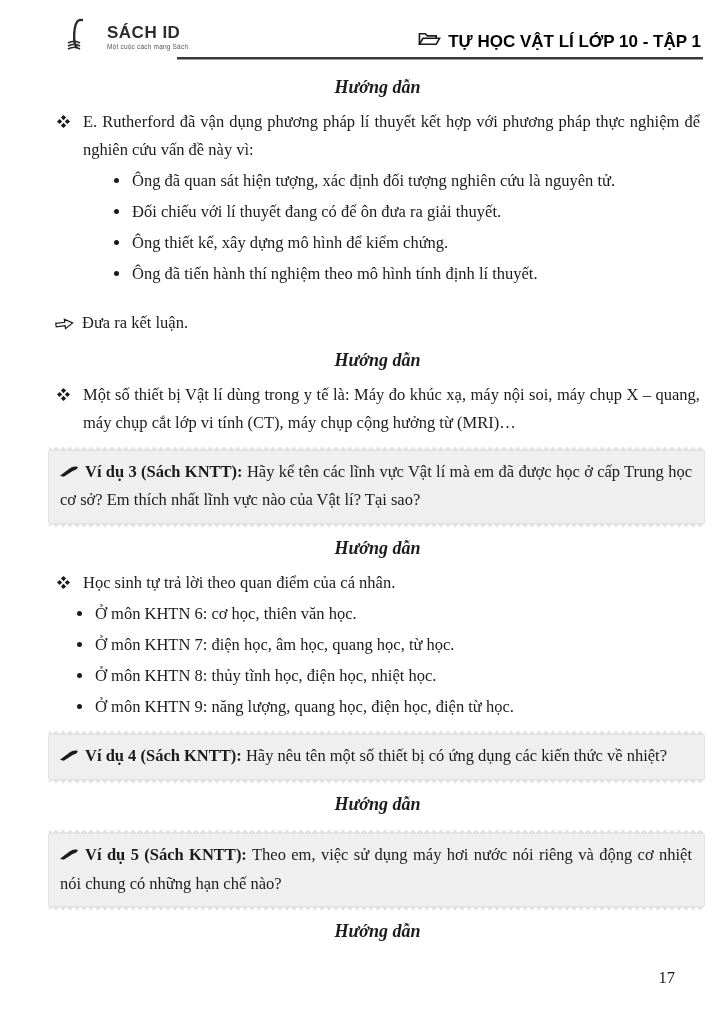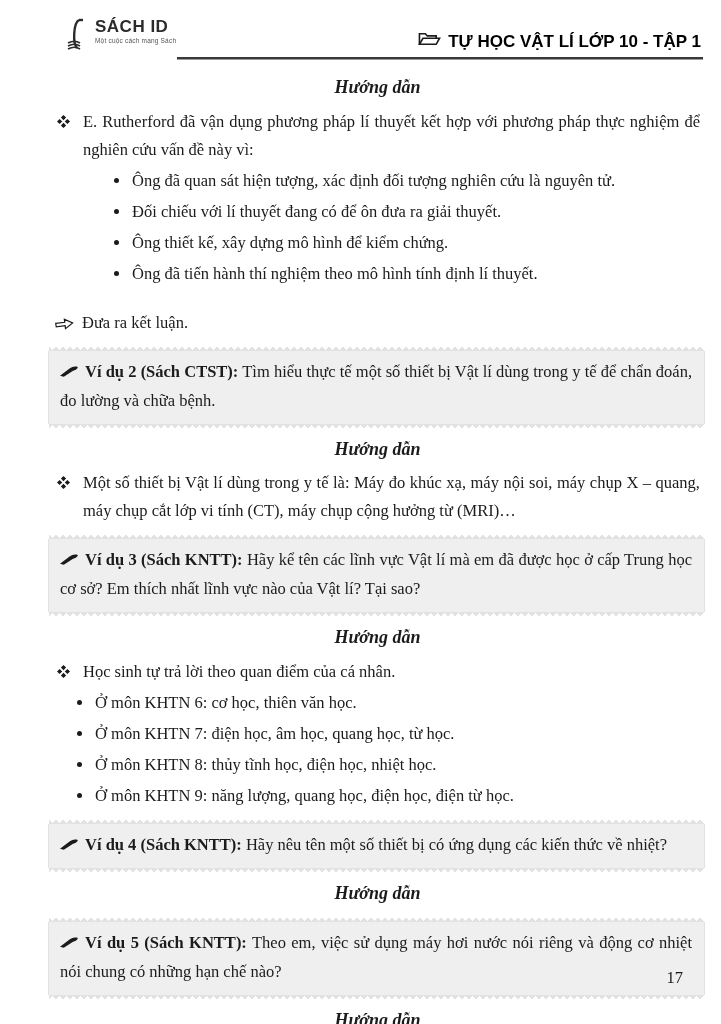--- a/index.html
+++ b/index.html
@@ -15,21 +15,21 @@
     overflow: hidden;
     background: #ffffff;
   }
 
   
   .header {
     position: absolute;
     top: 18px; left: 66px; right: 20px;
     display: flex; justify-content: space-between; align-items: flex-end;
   }
-  .logo { display: flex; align-items: flex-start; gap: 2px; }
+  .logo { display: flex; align-items: center; gap: 14px; }
   .logo-txt { display: flex; flex-direction: column; line-height: 1; }
   .logo-name {
     font-family: "Liberation Sans", sans-serif;
     font-weight: bold; font-size: 17px; color: #2b2b2b; letter-spacing: .5px;
   }
   .logo-tagline {
     font-family: "Liberation Sans", sans-serif;
     font-size: 6.5px; color: #555; margin-top: 3px; letter-spacing: .2px;
   }
   .book-title {
@@ -99,21 +99,21 @@
     background:
       linear-gradient(-135deg, #e2e2e2 3px, transparent 0) 0 0,
       linear-gradient(135deg,  #e2e2e2 3px, transparent 0) 0 0;
     background-size: 7px 4px; background-repeat: repeat-x;
   }
   .ex-label { font-weight: bold; }
   .pen { margin-right: 6px; vertical-align: -1px; }
 
   .page-number {
     position: absolute;
-    right: 38px; bottom: 36px;
+    right: 46px; bottom: 36px;
     font-size: 16.5px;
   }
 </style>
 </head>
 <body>
 
 <div class="page">
 
   <div class="header">
     <div class="logo">
@@ -161,25 +161,20 @@
       <div class="li"><span class="dot"></span><span>Ông đã tiến hành thí nghiệm theo mô hình tính định lí thuyết.</span></div>
     </div>
 
     <div class="arrow-line">
       <svg width="19" height="14" viewBox="0 0 22 15" style="transform:rotate(-7deg)">
           <path d="M1 5.5 H11.5 V2 L20.5 7.5 L11.5 13 V9.5 H1 Z" fill="#ffffff" stroke="#1b1b1b" stroke-width="1.4"></path>
         </svg>
       <span>Đưa ra kết luận.</span>
     </div>
 
-    <div class="example-box">
-      <svg class="pen" width="19" height="13" viewBox="0 0 24 16">
-          <path fill="#1b1b1b" d="M0 13.5 L12.5 4 Q16.5 0.8 21 1.8 Q23 2.2 22.3 3.6 Q20.8 6.4 16 7.3 L4.8 14.6 Z"></path>
-        </svg><span class="ex-label">Ví dụ 2 (Sách CTST):</span> <span>Tìm hiểu thực tế một số thiết bị Vật lí dùng trong y tế để chẩn đoán, đo lường và chữa bệnh.</span>
-    </div>
 
     <div class="guide-heading">Hướng dẫn</div>
 
     <div class="para-d">
       <svg class="di" width="13" height="13" viewBox="0 0 18 18">
           <path fill="#1b1b1b" d="M9 0l3.6 3.6L9 7.2 5.4 3.6zM0 9l3.6-3.6L7.2 9l-3.6 3.6zM10.8 9l3.6-3.6L18 9l-3.6 3.6zM9 10.8l3.6 3.6L9 18l-3.6-3.6z"></path>
         </svg>
       <span>Một số thiết bị Vật lí dùng trong y tế là: Máy đo khúc xạ, máy nội soi, máy chụp X – quang, máy chụp cắt lớp vi tính (CT), máy chụp cộng hưởng từ (MRI)…</span>
     </div>
 

